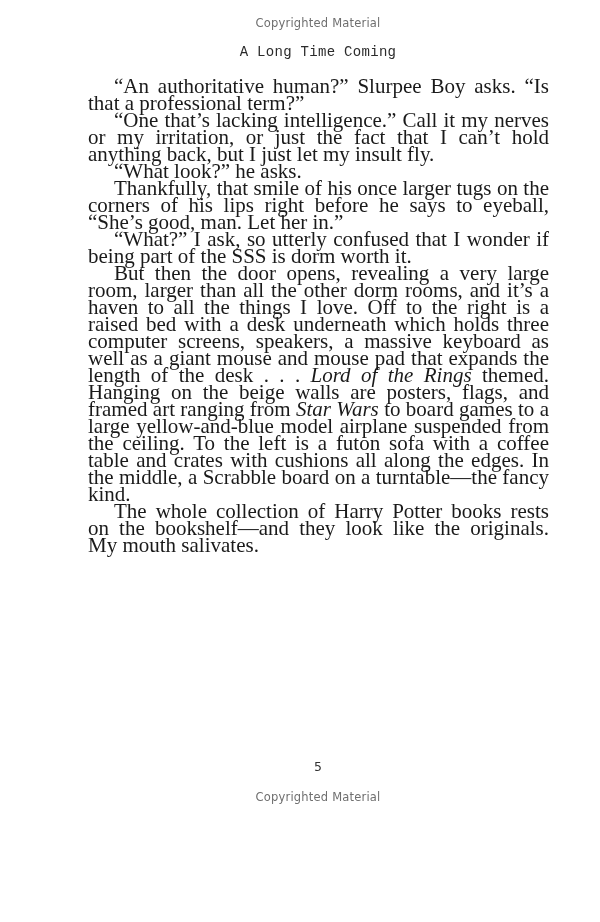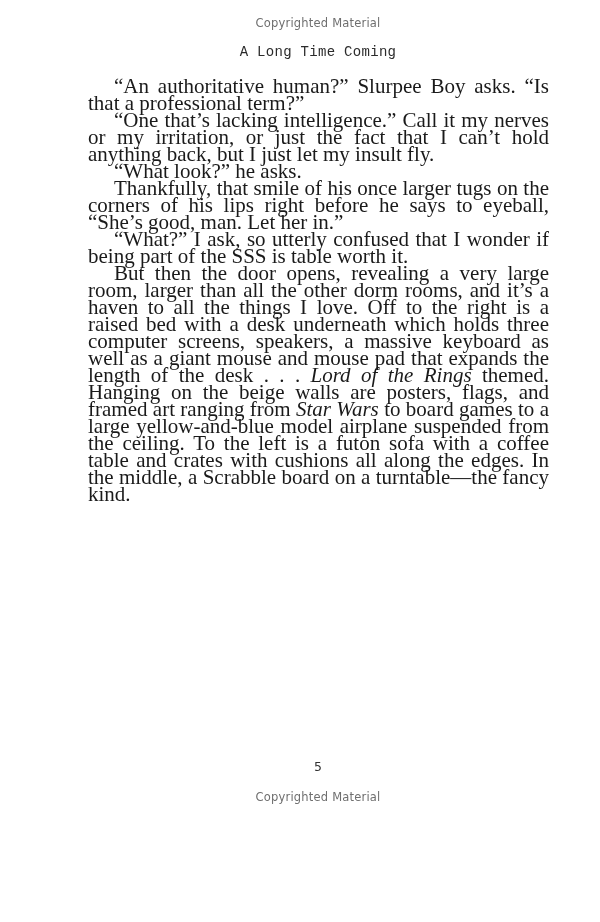--- a/index.html
+++ b/index.html
@@ -89,21 +89,22 @@
 
   <div class="watermark-top">Copyrighted Material</div>
 
   <div class="running-head">A Long Time Coming</div>
 
   <div class="body-text">
     <p>“An authoritative human?” Slurpee Boy asks. “Is that a professional term?”</p>
     <p>“One that’s lacking intelligence.” Call it my nerves or my irritation, or just the fact that I can’t hold anything back, but I just let my insult fly.</p>
     <p>“What look?” he asks.</p>
     <p>Thankfully, that smile of his once larger tugs on the corners of his lips right before he says to eyeball, “She’s good, man. Let her in.”</p>
-    <p>“What?” I ask, so utterly confused that I wonder if being part of the SSS is table worth it.</p>
+    <p>“What?” I ask, so utterly confused that I wonder if being part of the SSS is dorm worth it.</p>
     <p><span>But then the door opens, revealing a very large room, larger than all the other dorm rooms, and it’s a haven to all the things I love. Off to the right is a raised bed with a desk underneath which holds three computer screens, speakers, a massive keyboard as well as a giant mouse and mouse pad that expands the length of the desk . . . </span><i>Lord of the Rings</i><span> themed. Hanging on the beige walls are posters, flags, and framed art ranging from </span><i>Star Wars</i><span> to board games to a large yellow-and-blue model airplane suspended from the ceiling. To the left is a futon sofa with a coffee table and crates with cushions all along the edges. In the middle, a Scrabble board on a turntable—the fancy kind.</span></p>
+    <p>The whole collection of Harry Potter books rests on the bookshelf—and they look like the originals. My mouth salivates.</p>
   </div>
 
   <div class="folio">5</div>
 
   <div class="watermark-bottom">Copyrighted Material</div>
 
 </div>
 
 </body></html>

